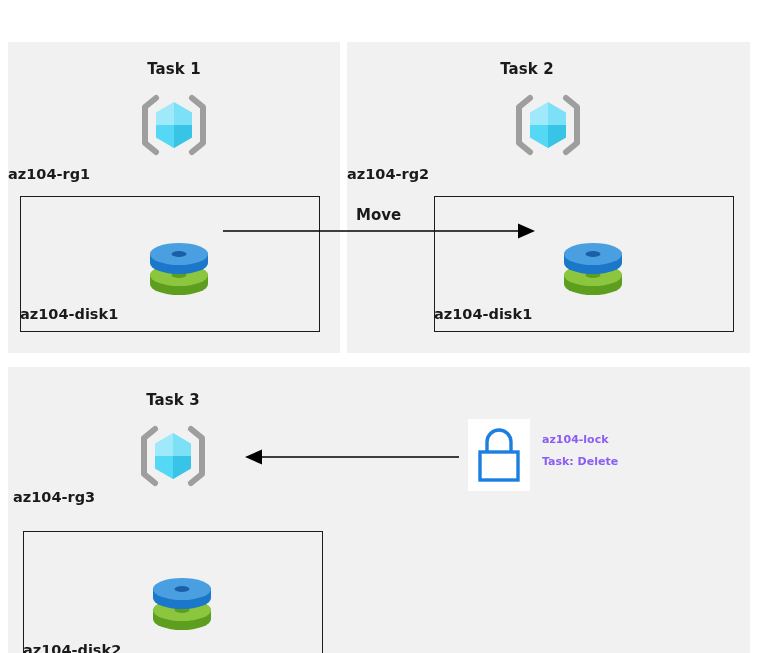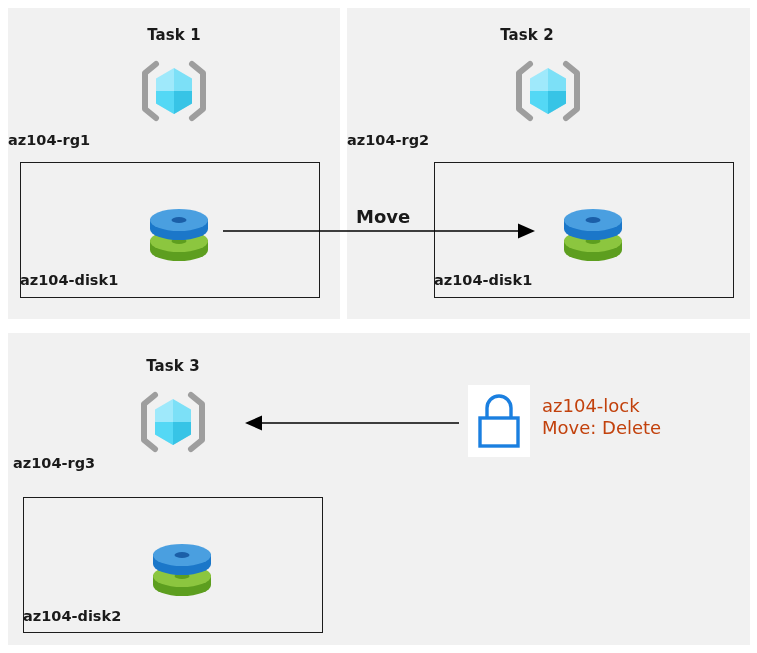--- a/index.html
+++ b/index.html
@@ -18,20 +18,21 @@
     position: absolute;
     left: 0; top: 0;
     width: 757px;
     height: 653px;
     background: #ffffff;
   }
   .panel {
     position: absolute;
     background: #f1f1f1;
     box-sizing: border-box;
+    margin-top: 34px;
   }
   #panel-task1 { left: 8px;  top: 8px;   width: 332px; height: 311px; }
   #panel-task2 { left: 347px;top: 8px;   width: 403px; height: 311px; }
   #panel-task3 { left: 8px;  top: 333px; width: 742px; height: 312px; }
 
   .task-title {
     position: absolute;
     font-size: 15px;
     font-weight: bold;
     color: #1a1a1a;
@@ -55,30 +56,30 @@
   }
   .rg-icon { position: absolute; }
   .disk-icon { position: absolute; }
   .lock-tile {
     position: absolute;
     background: #ffffff;
     box-sizing: border-box;
   }
   .lock-text {
     position: absolute;
-    font-size: 18px;
-    font-weight: normal;
-    color: #c2410c;
+    font-size: 11px;
+    font-weight: bold;
+    color: #8b5cf6;
     line-height: 22px;
     white-space: nowrap;
   }
   .arrow-svg { position: absolute; overflow: visible; }
   .move-label {
     position: absolute;
-    font-size: 18px;
+    font-size: 15px;
     font-weight: bold;
     color: #1a1a1a;
     white-space: nowrap;
   }
 </style>
 </head>
 <body>
 
 <div class="canvas">
 
@@ -214,17 +215,17 @@
       <svg width="62" height="72" viewBox="0 0 62 72">
 
         <path d="M19 33 L19 23 A12 12 0 0 1 43 23 L43 33" fill="none" stroke="#1a7fe0" stroke-width="3.4" stroke-linecap="butt"></path>
 
         <rect x="12" y="33" width="38" height="28" fill="none" stroke="#1a7fe0" stroke-width="3.4"></rect>
       </svg>
     </div>
 
     <div class="lock-text" style="left:534px; top:62px;">
       <div>az104-lock</div>
-      <div>Move: Delete</div>
+      <div>Task: Delete</div>
     </div>
   </div>
 
 </div>
 
 </body></html>

